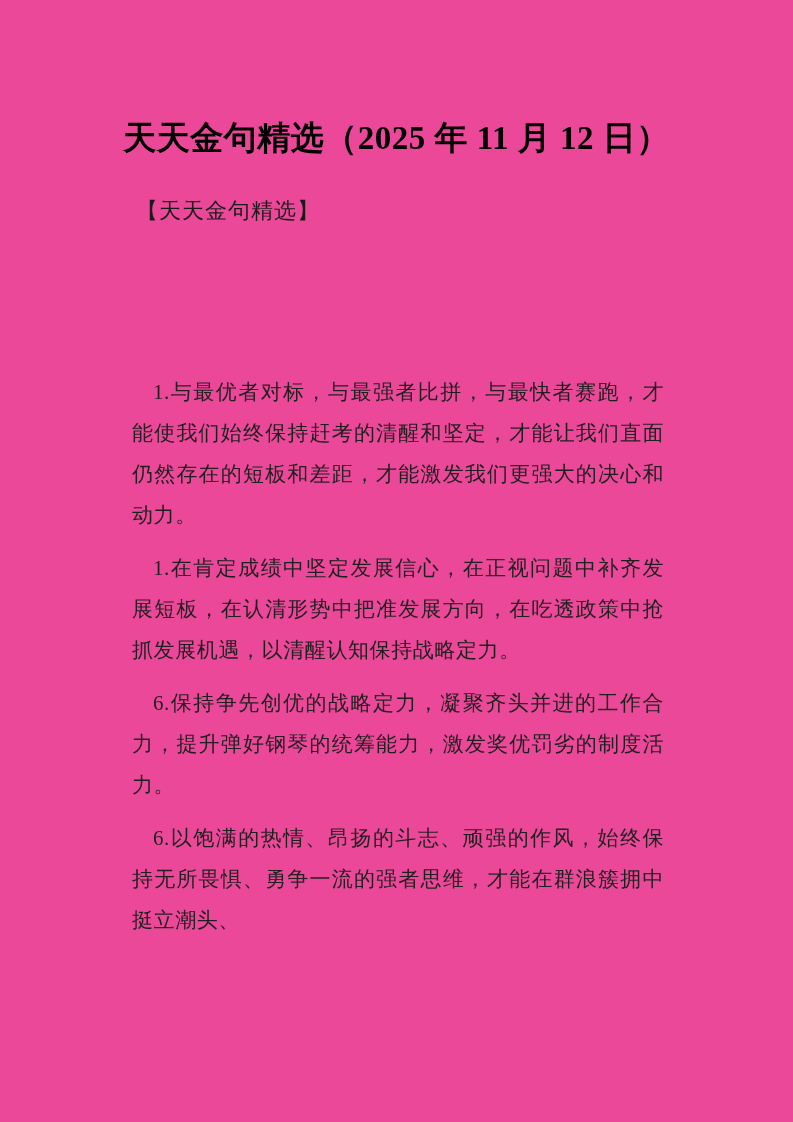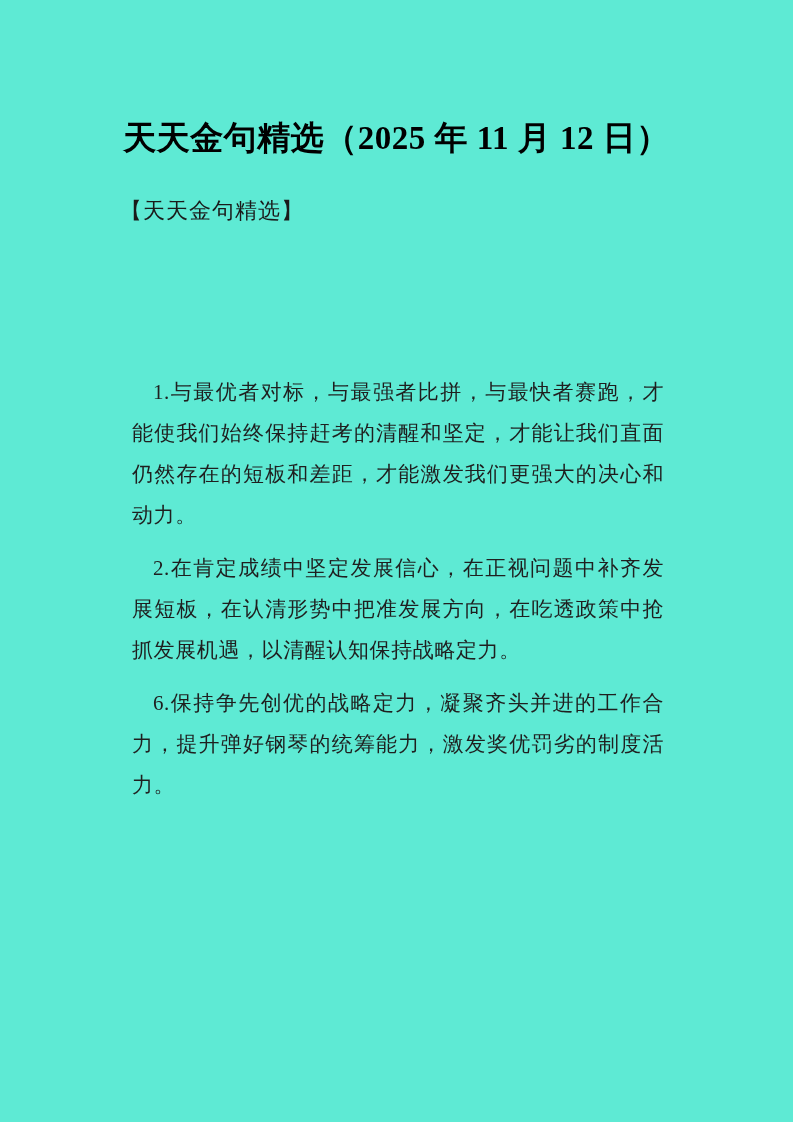--- a/index.html
+++ b/index.html
@@ -4,42 +4,42 @@
 <style>
   html, body {
     margin: 0;
     padding: 0;
     background: #ffffff;
   }
   .page {
     position: relative;
     width: 793px;
     height: 1122px;
-    background: #5eead4;
+    background: #ec4899;
     overflow: hidden;
     font-family: "Liberation Serif", "DejaVu Serif", serif;
     color: #000000;
   }
   .doc-title {
     position: absolute;
     top: 119px;
     left: 0;
     width: 100%;
     text-align: center;
     font-size: 33px;
     line-height: 1.2;
     font-weight: 700;
     color: #000000;
     letter-spacing: 0.5px;
     white-space: nowrap;
   }
   .doc-subtitle {
     position: absolute;
     top: 198px;
-    left: 120px;
+    left: 136px;
     font-size: 22px;
     line-height: 1.2;
     color: #1a1a1a;
     letter-spacing: 1px;
   }
   .doc-body {
     position: absolute;
     top: 360px;
     left: 120px;
     width: 556px;
@@ -61,17 +61,18 @@
 <body>
 
 <div class="page">
 
   <div class="doc-title">天天金句精选（2025 年 11 月 12 日）</div>
 
   <div class="doc-subtitle">【天天金句精选】</div>
 
   <div class="doc-body">
     <p>1.与最优者对标，与最强者比拼，与最快者赛跑，才能使我们始终保持赶考的清醒和坚定，才能让我们直面仍然存在的短板和差距，才能激发我们更强大的决心和动力。</p>
-    <p>2.在肯定成绩中坚定发展信心，在正视问题中补齐发展短板，在认清形势中把准发展方向，在吃透政策中抢抓发展机遇，以清醒认知保持战略定力。</p>
+    <p>1.在肯定成绩中坚定发展信心，在正视问题中补齐发展短板，在认清形势中把准发展方向，在吃透政策中抢抓发展机遇，以清醒认知保持战略定力。</p>
     <p>6.保持争先创优的战略定力，凝聚齐头并进的工作合力，提升弹好钢琴的统筹能力，激发奖优罚劣的制度活力。</p>
+    <p>6.以饱满的热情、昂扬的斗志、顽强的作风，始终保持无所畏惧、勇争一流的强者思维，才能在群浪簇拥中挺立潮头、</p>
   </div>
 
 </div>
 
 </body></html>

